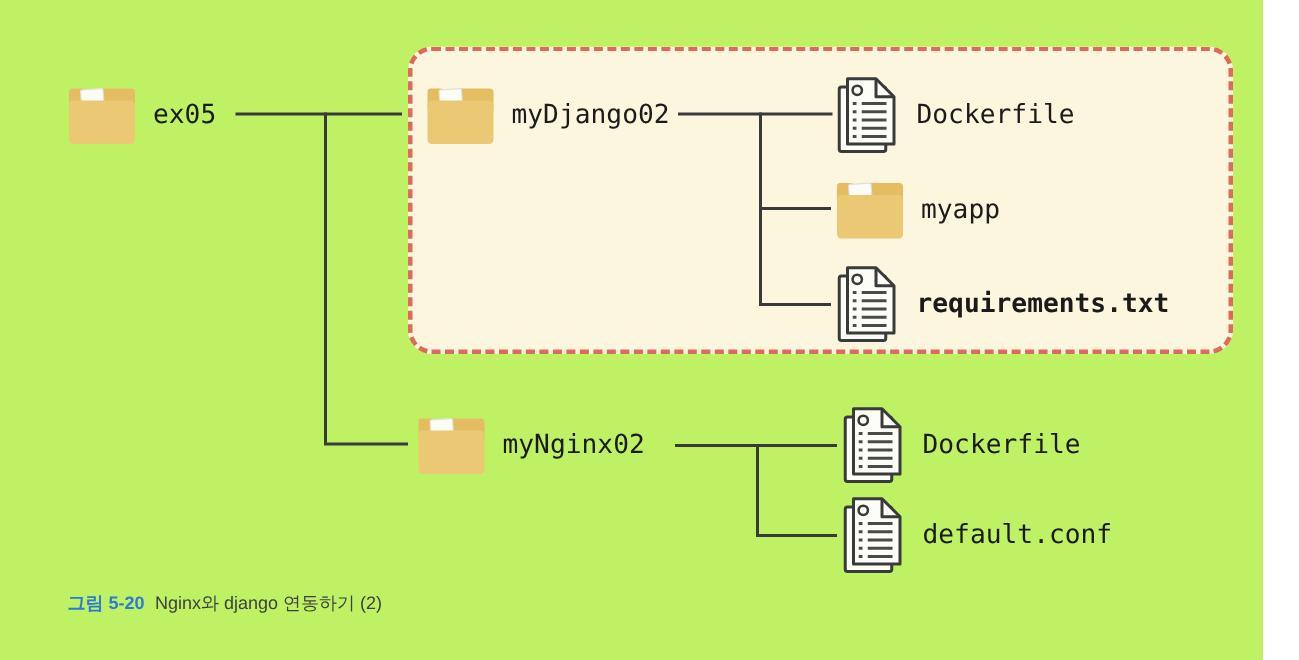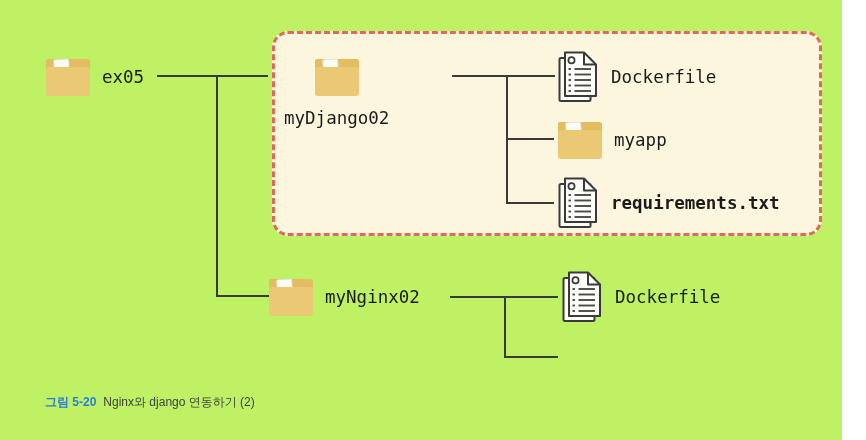--- a/index.html
+++ b/index.html
@@ -103,21 +103,21 @@
 
   <div class="node" style="left:45px;top:57px;">
     <span class="icon">
         <svg width="46" height="40">
           <use href="#icon-folder"></use>
         </svg>
       </span>
     <span class="label">ex05</span>
   </div>
 
-  <div class="node" style="left:284px;top:57px;flex-direction:column;">
+  <div class="node" style="left:284px;top:57px;">
     <span class="icon">
         <svg width="46" height="40">
           <use href="#icon-folder"></use>
         </svg>
       </span>
     <span class="label">myDjango02</span>
   </div>
 
   <div class="node" style="left:556px;top:51px;">
     <span class="icon">
@@ -137,35 +137,43 @@
   </div>
   <div class="node" style="left:556px;top:177px;font-weight:bold;">
     <span class="icon">
         <svg width="44" height="52">
           <use href="#icon-file"></use>
         </svg>
       </span>
     <span class="label">requirements.txt</span>
   </div>
 
-  <div class="node" style="left:268px;top:277px;">
+  <div class="node" style="left:278px;top:277px;">
     <span class="icon">
         <svg width="46" height="40">
           <use href="#icon-folder"></use>
         </svg>
       </span>
     <span class="label">myNginx02</span>
   </div>
 
   <div class="node" style="left:560px;top:271px;">
     <span class="icon">
         <svg width="44" height="52">
           <use href="#icon-file"></use>
         </svg>
       </span>
     <span class="label">Dockerfile</span>
   </div>
+  <div class="node" style="left:560px;top:331px;">
+    <span class="icon">
+        <svg width="44" height="52">
+          <use href="#icon-file"></use>
+        </svg>
+      </span>
+    <span class="label">default.conf</span>
+  </div>
 
   <div class="caption">
     <span class="num">그림 5-20</span><span>Nginx와 django 연동하기 (2)</span>
   </div>
 
 </div>
 
 </body></html>

